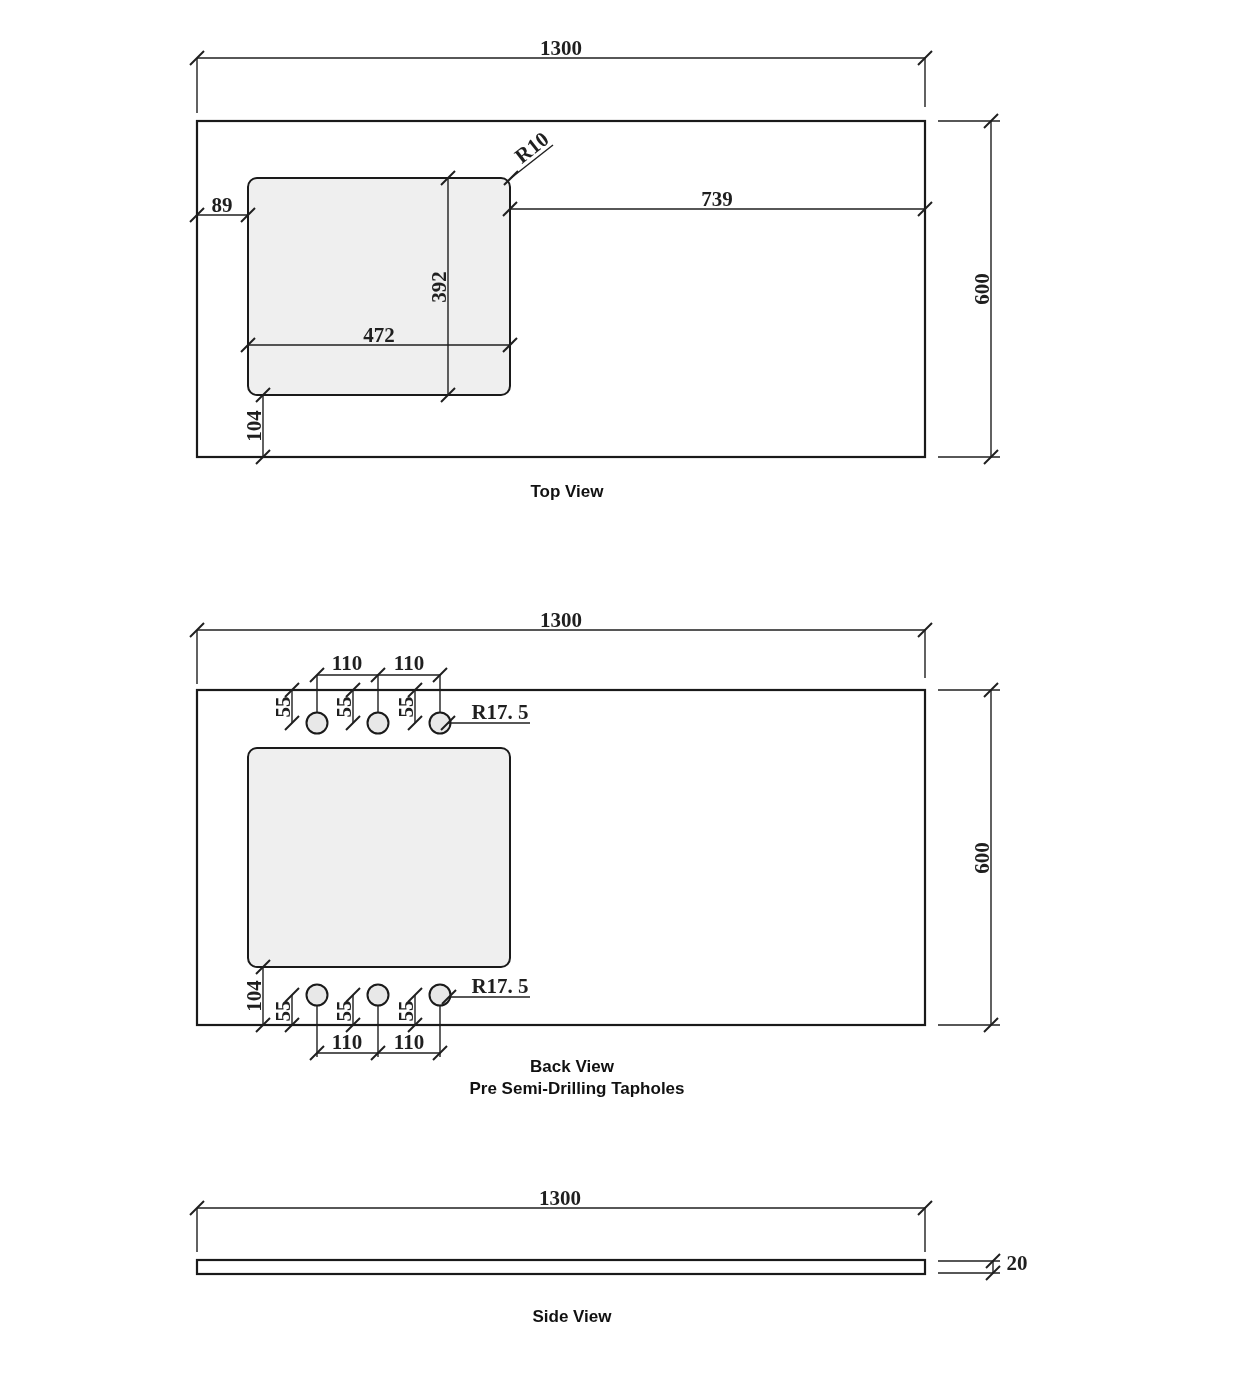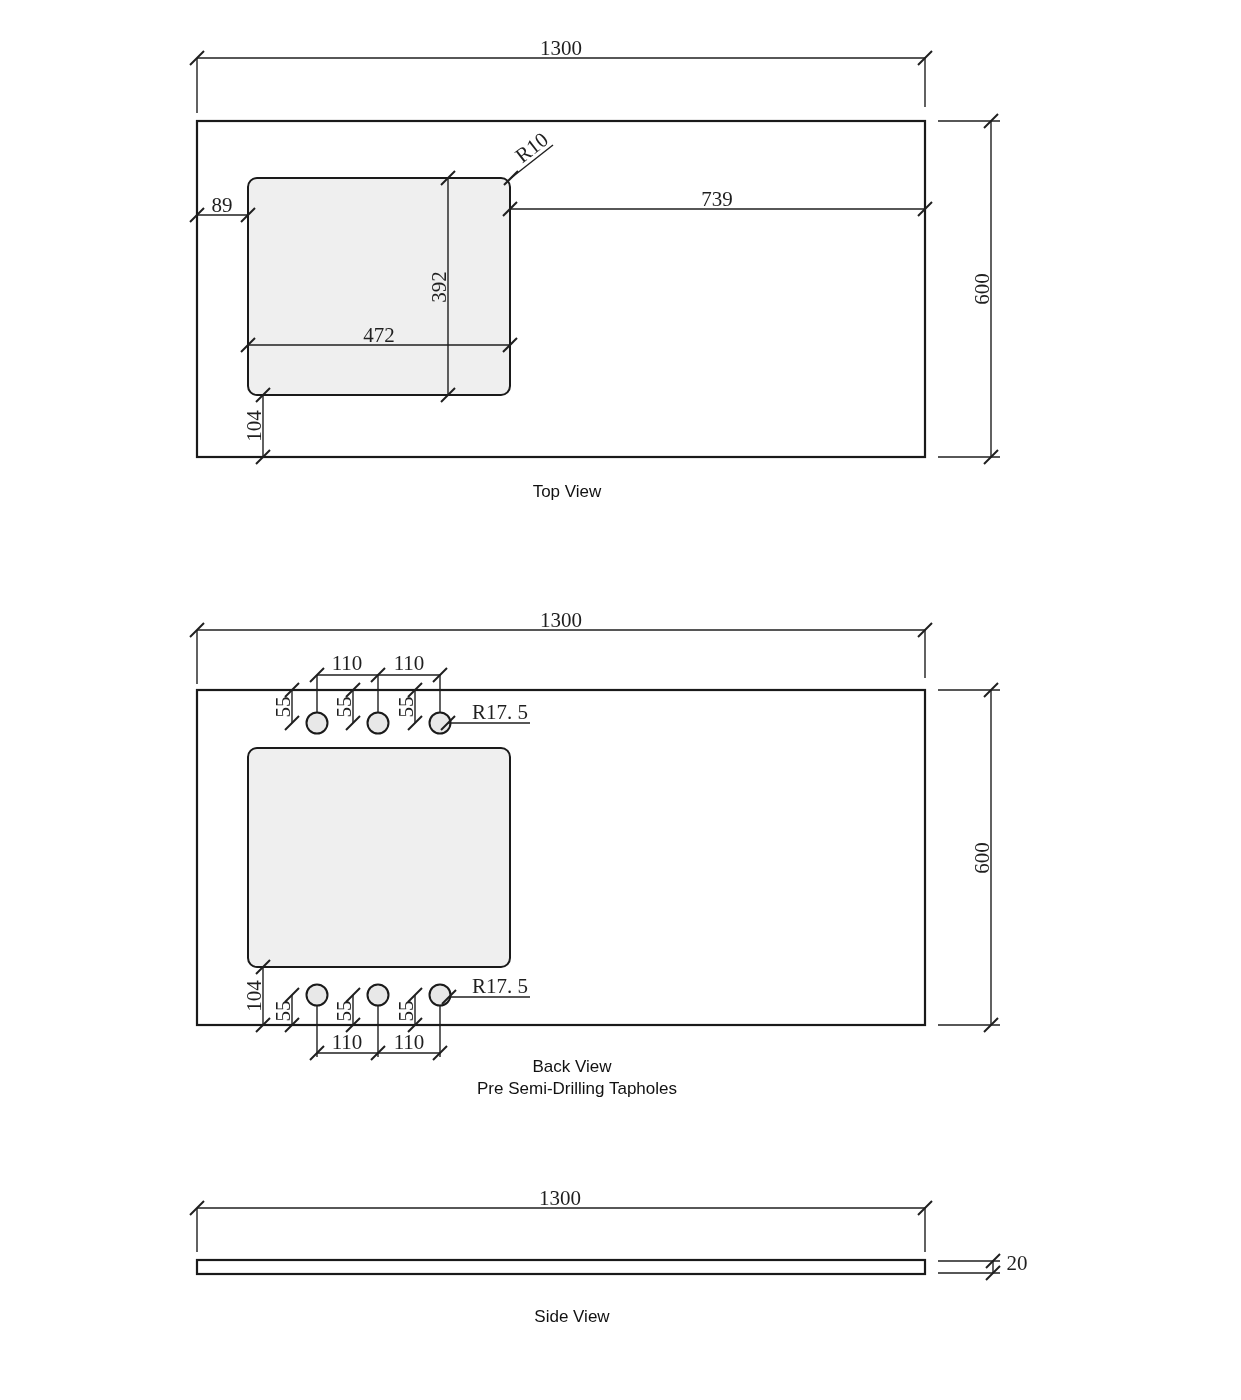--- a/index.html
+++ b/index.html
@@ -1,16 +1,16 @@
 <!DOCTYPE html>
 <html><head>
 <meta charset="utf-8">
 <style>
   html,body{margin:0;padding:0;background:#ffffff;}
-  .canvas{position:relative;width:1241px;height:1368px;background:#ffffff;overflow:hidden;}
+  .canvas{position:relative;width:1241px;height:1368px;background:#ffffff;overflow:hidden;font-weight:bold;}
   svg{position:absolute;left:0;top:0;}
   .obj  { fill:#ffffff; stroke:#1a1a1a; stroke-width:2.2; }
   .cut  { fill:#efefef; stroke:#1a1a1a; stroke-width:2;   }
   .hole { fill:#e8e8e8; stroke:#1a1a1a; stroke-width:2;   }
   .dl   { stroke:#1f1f1f; stroke-width:1.4; fill:none;    }
   .dt   { font-family:"Liberation Serif","DejaVu Serif",serif; font-size:21px; fill:#1f1f1f; text-anchor:middle; }
   .vl   { font-family:"Liberation Sans","DejaVu Sans",sans-serif; font-size:17px; fill:#111111; text-anchor:middle; }
 </style>
 </head>
 <body>

